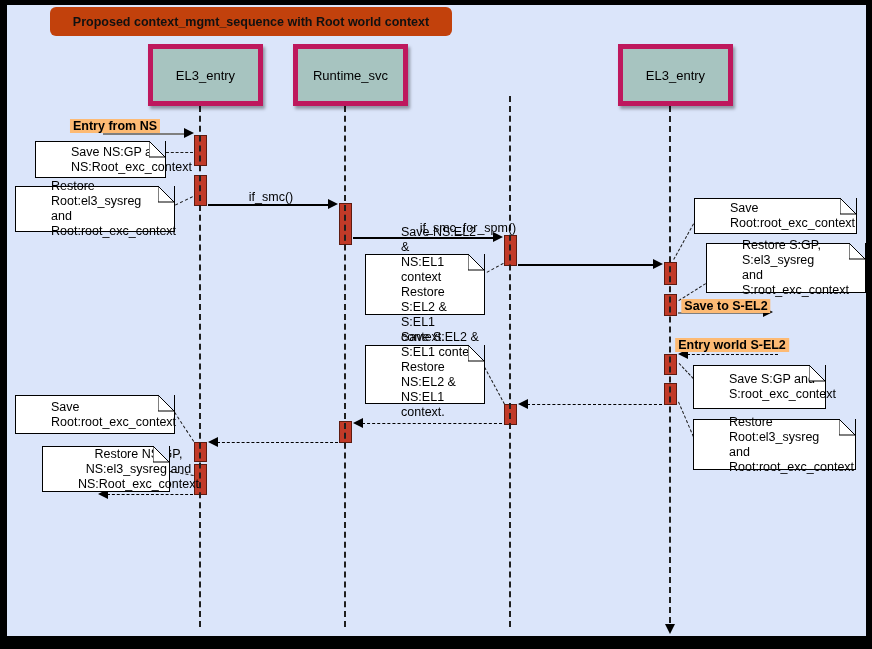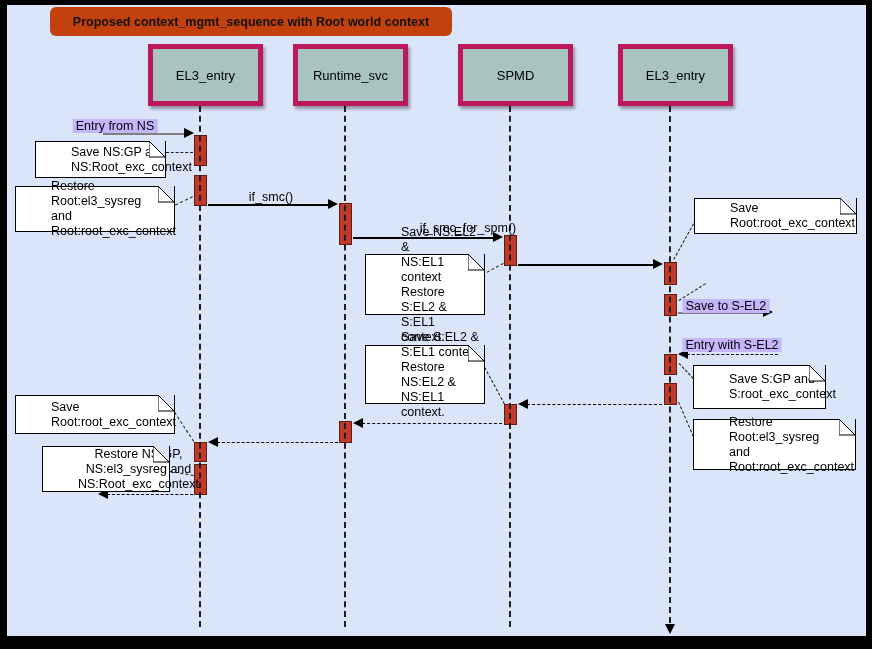--- a/index.html
+++ b/index.html
@@ -24,21 +24,21 @@
   .head.right{border-left:10px solid #000;border-top:5px solid transparent;border-bottom:5px solid transparent;}
   .head.left{border-right:10px solid #000;border-top:5px solid transparent;border-bottom:5px solid transparent;}
   .head.down{border-top:10px solid #000;border-left:5px solid transparent;border-right:5px solid transparent;}
   .note{position:absolute;background:#fff;border:1px solid #000;z-index:6;box-sizing:border-box;
         display:flex;align-items:center;}
   .note .txt{display:block;padding:1px 2px 1px 3px;font-size:12.5px;line-height:15px;
              white-space:pre-line;color:#000;margin-left:32px;}
   .note svg{position:absolute;top:-1px;right:-1px;}
   .mlabel{position:absolute;transform:translate(-50%,-50%);font-size:12.5px;color:#000;
           white-space:nowrap;z-index:6;padding:0 3px;}
-  .mlabel.boxed{background:#c4b5fd;}
+  .mlabel.boxed{background:#fdba74;font-weight:bold;}
 </style>
 </head>
 <body>
 
 <div id="canvas-bg"></div>
 <div id="banner">Proposed context_mgmt_sequence with Root world context</div>
 <div id="layer">
     <div class="connector" style="left: 166px; top: 152px; width: 27px; transform: rotate(0rad);"></div>
     <div class="connector" style="left: 170px; top: 207px; width: 25.4951px; transform: rotate(-0.446106rad);"></div>
     <div class="connector" style="left: 468px; top: 282px; width: 39.8246px; transform: rotate(-0.497343rad);"></div>
@@ -58,21 +58,21 @@
     <div class="mline solid" style="left: 353px; top: 237px; width: 141px;"></div>
     <div class="head right" style="left: 493px; top: 232px;"></div>
     <div class="mlabel" style="left: 444px; top: 228px; margin-left: 24px;">if_smc_for_spm()</div>
     <div class="mline solid" style="left: 518px; top: 264px; width: 136px;"></div>
     <div class="head right" style="left: 653px; top: 259px;"></div>
     <div class="mline solid gray" style="left: 678px; top: 312px; width: 86px;"></div>
     <div class="head right" style="left: 763px; top: 307px;"></div>
     <div class="mlabel boxed" style="left: 726px; top: 306px;">Save to S-EL2</div>
     <div class="mline dashed" style="left: 687px; top: 354px; width: 91px;"></div>
     <div class="head left" style="left: 678px; top: 349px;"></div>
-    <div class="mlabel boxed" style="left: 732px; top: 345px;">Entry with S-EL2</div>
+    <div class="mlabel boxed" style="left: 732px; top: 345px;">Entry world S-EL2</div>
     <div class="mline dashed" style="left: 527px; top: 404px; width: 135px;"></div>
     <div class="head left" style="left: 518px; top: 399px;"></div>
     <div class="mline dashed" style="left: 362px; top: 423px; width: 140px;"></div>
     <div class="head left" style="left: 353px; top: 418px;"></div>
     <div class="mline dashed" style="left: 217px; top: 442px; width: 121px;"></div>
     <div class="head left" style="left: 208px; top: 437px;"></div>
     <div class="mline dashed" style="left: 107px; top: 494px; width: 86px;"></div>
     <div class="head left" style="left: 98px; top: 489px;"></div>
     <div class="bar" style="left: 194px; top: 135px; width: 13px; height: 31px;"></div>
     <div class="bar" style="left: 194px; top: 175px; width: 13px; height: 31px;"></div>
@@ -84,21 +84,20 @@
     <div class="bar" style="left: 504px; top: 404px; width: 13px; height: 21px;"></div>
     <div class="bar" style="left: 664px; top: 262px; width: 13px; height: 23px;"></div>
     <div class="bar" style="left: 664px; top: 294px; width: 13px; height: 22px;"></div>
     <div class="bar" style="left: 664px; top: 354px; width: 13px; height: 21px;"></div>
     <div class="bar" style="left: 664px; top: 383px; width: 13px; height: 22px;"></div>
     <div class="lifeline" style="left: 199px; top: 96px; height: 531px;"></div>
     <div class="actor" style="left: 148px; top: 44px; width: 105px; height: 52px;">EL3_entry</div>
     <div class="lifeline" style="left: 344px; top: 96px; height: 531px;"></div>
     <div class="actor" style="left: 293px; top: 44px; width: 105px; height: 52px;">Runtime_svc</div>
     <div class="lifeline" style="left: 509px; top: 96px; height: 531px;"></div>
-    <div class="actor" style="left: 458px; top: 44px; width: 105px; height: 52px;">SPMD</div>
     <div class="lifeline" style="left: 669px; top: 96px; height: 527px;"></div>
     <div class="head down" style="left: 665px; top: 624px;"></div>
     <div class="actor" style="left: 618px; top: 44px; width: 105px; height: 52px;">EL3_entry</div>
     <div class="note" style="left: 35px; top: 141px; width: 131px; height: 37px;">
       <svg width="17" height="17">
         <path d="M0,0 L16,0 L16,16 Z" fill="#dbe5fa"></path>
         <path d="M0,0 L16,16 L0,16 Z" fill="#ffffff" stroke="#000000" stroke-width="1"></path>
       </svg>
       <span class="txt">Save NS:GP and
 NS:Root_exc_context</span>
@@ -121,20 +120,28 @@
 NS:EL1 context
 Restore S:EL2 &amp;
 S:EL1 context.</span>
     </div>
     <div class="note" style="left: 694px; top: 198px; width: 163px; height: 36px;">
       <svg width="17" height="17">
         <path d="M0,0 L16,0 L16,16 Z" fill="#dbe5fa"></path>
         <path d="M0,0 L16,16 L0,16 Z" fill="#ffffff" stroke="#000000" stroke-width="1"></path>
       </svg>
       <span class="txt">Save Root:root_exc_context</span>
+    </div>
+    <div class="note" style="left: 706px; top: 243px; width: 160px; height: 50px;">
+      <svg width="17" height="17">
+        <path d="M0,0 L16,0 L16,16 Z" fill="#dbe5fa"></path>
+        <path d="M0,0 L16,16 L0,16 Z" fill="#ffffff" stroke="#000000" stroke-width="1"></path>
+      </svg>
+      <span class="txt">Restore S:GP, S:el3_sysreg
+and S:root_exc_context</span>
     </div>
     <div class="note" style="left: 693px; top: 365px; width: 133px; height: 44px;">
       <svg width="17" height="17">
         <path d="M0,0 L16,0 L16,16 Z" fill="#dbe5fa"></path>
         <path d="M0,0 L16,16 L0,16 Z" fill="#ffffff" stroke="#000000" stroke-width="1"></path>
       </svg>
       <span class="txt">Save S:GP and
 S:root_exc_context</span>
     </div>
     <div class="note" style="left: 693px; top: 419px; width: 163px; height: 51px;">

